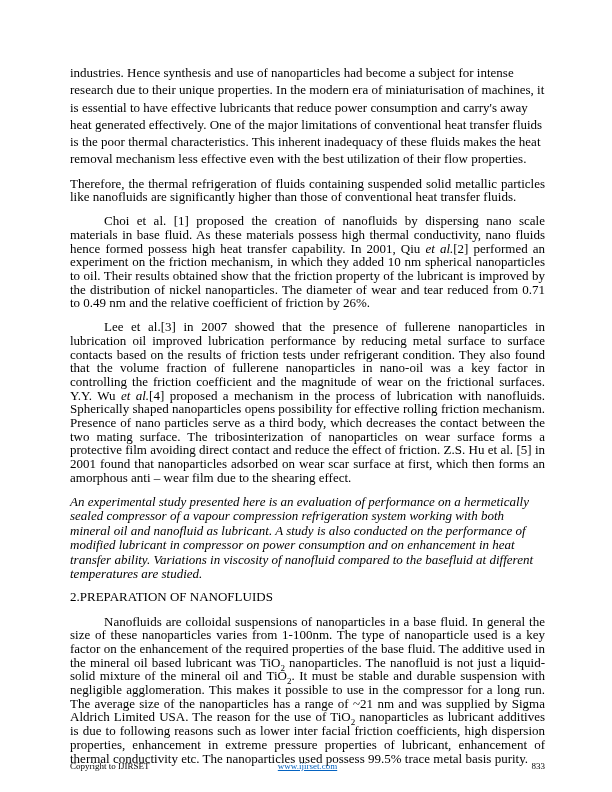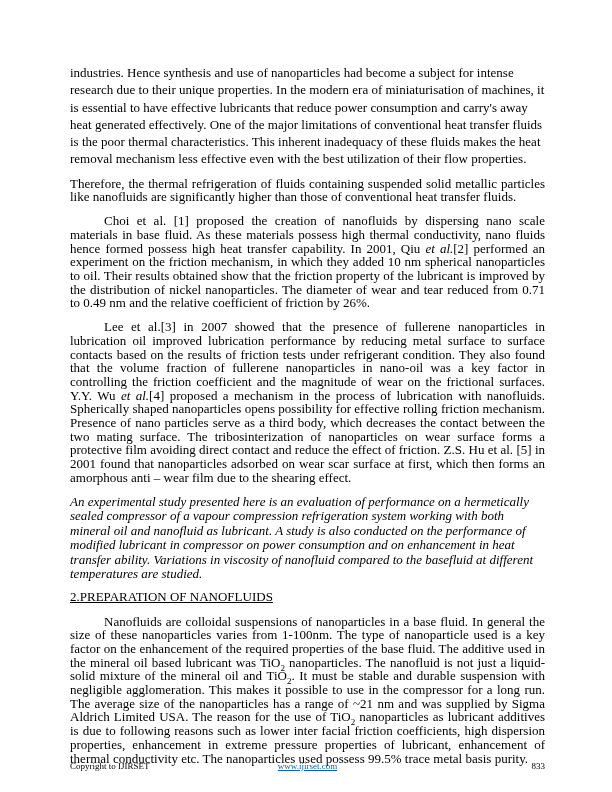--- a/index.html
+++ b/index.html
@@ -17,21 +17,21 @@
   }
   .content {
     position: absolute;
     left: 70px; right: 67px; top: 64px;
   }
   .content p, .content h2 { font-size: 13px; font-weight: normal; }
   .p-loose   { line-height: 17.3px; text-align: left;    margin-bottom: 9px; }
   .p-just    { line-height: 13.7px; text-align: justify; margin-bottom: 10px; }
   .p-indent  { text-indent: 34px; }
   .p-mid     { line-height: 14.5px; text-align: left;    margin-bottom: 7px; font-style: italic; }
-  .heading   { font-size: 13px; font-weight: bold;       margin: 2px 0 10px 0; text-decoration: underline; }
+  .heading   { font-size: 13px; font-weight: bold;       margin: 2px 0 10px 0; }
   .p-gap-lg  { margin-bottom: 18px; }
   sub { font-size: 9px; line-height: 0; }
   .footer {
     position: absolute;
     left: 70px; right: 67px; bottom: 21px;
     font-size: 9px;
     display: flex; align-items: baseline;
   }
   .footer .f-left  { flex: 0 0 auto; }
   .footer .f-right { flex: 0 0 auto; margin-left: auto; }

